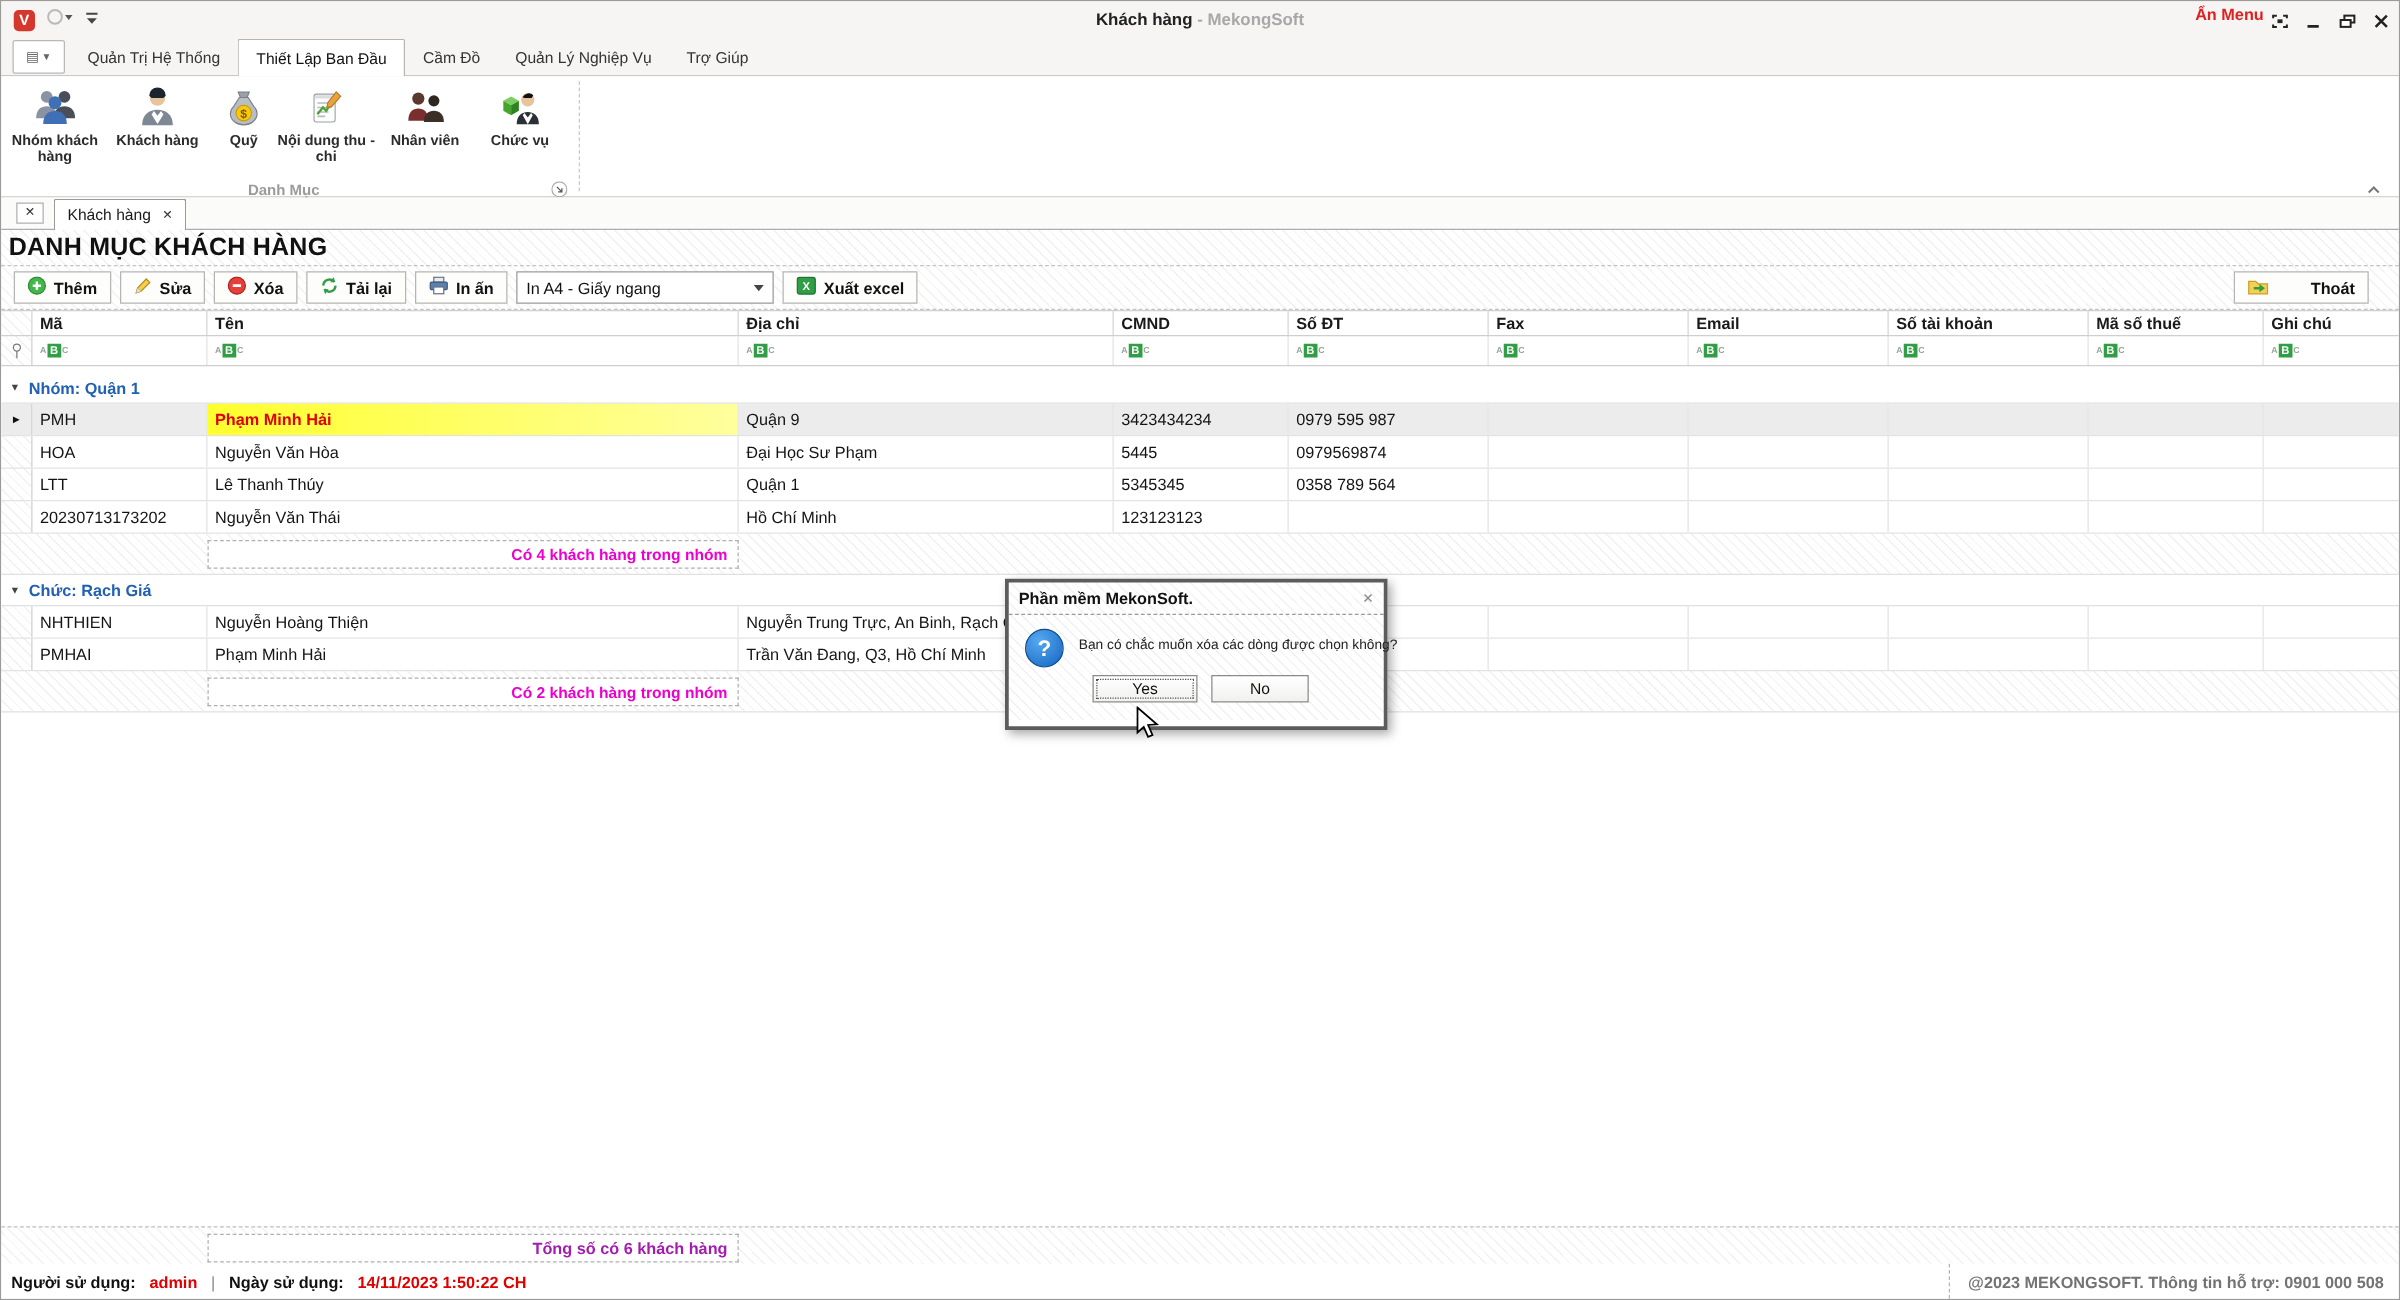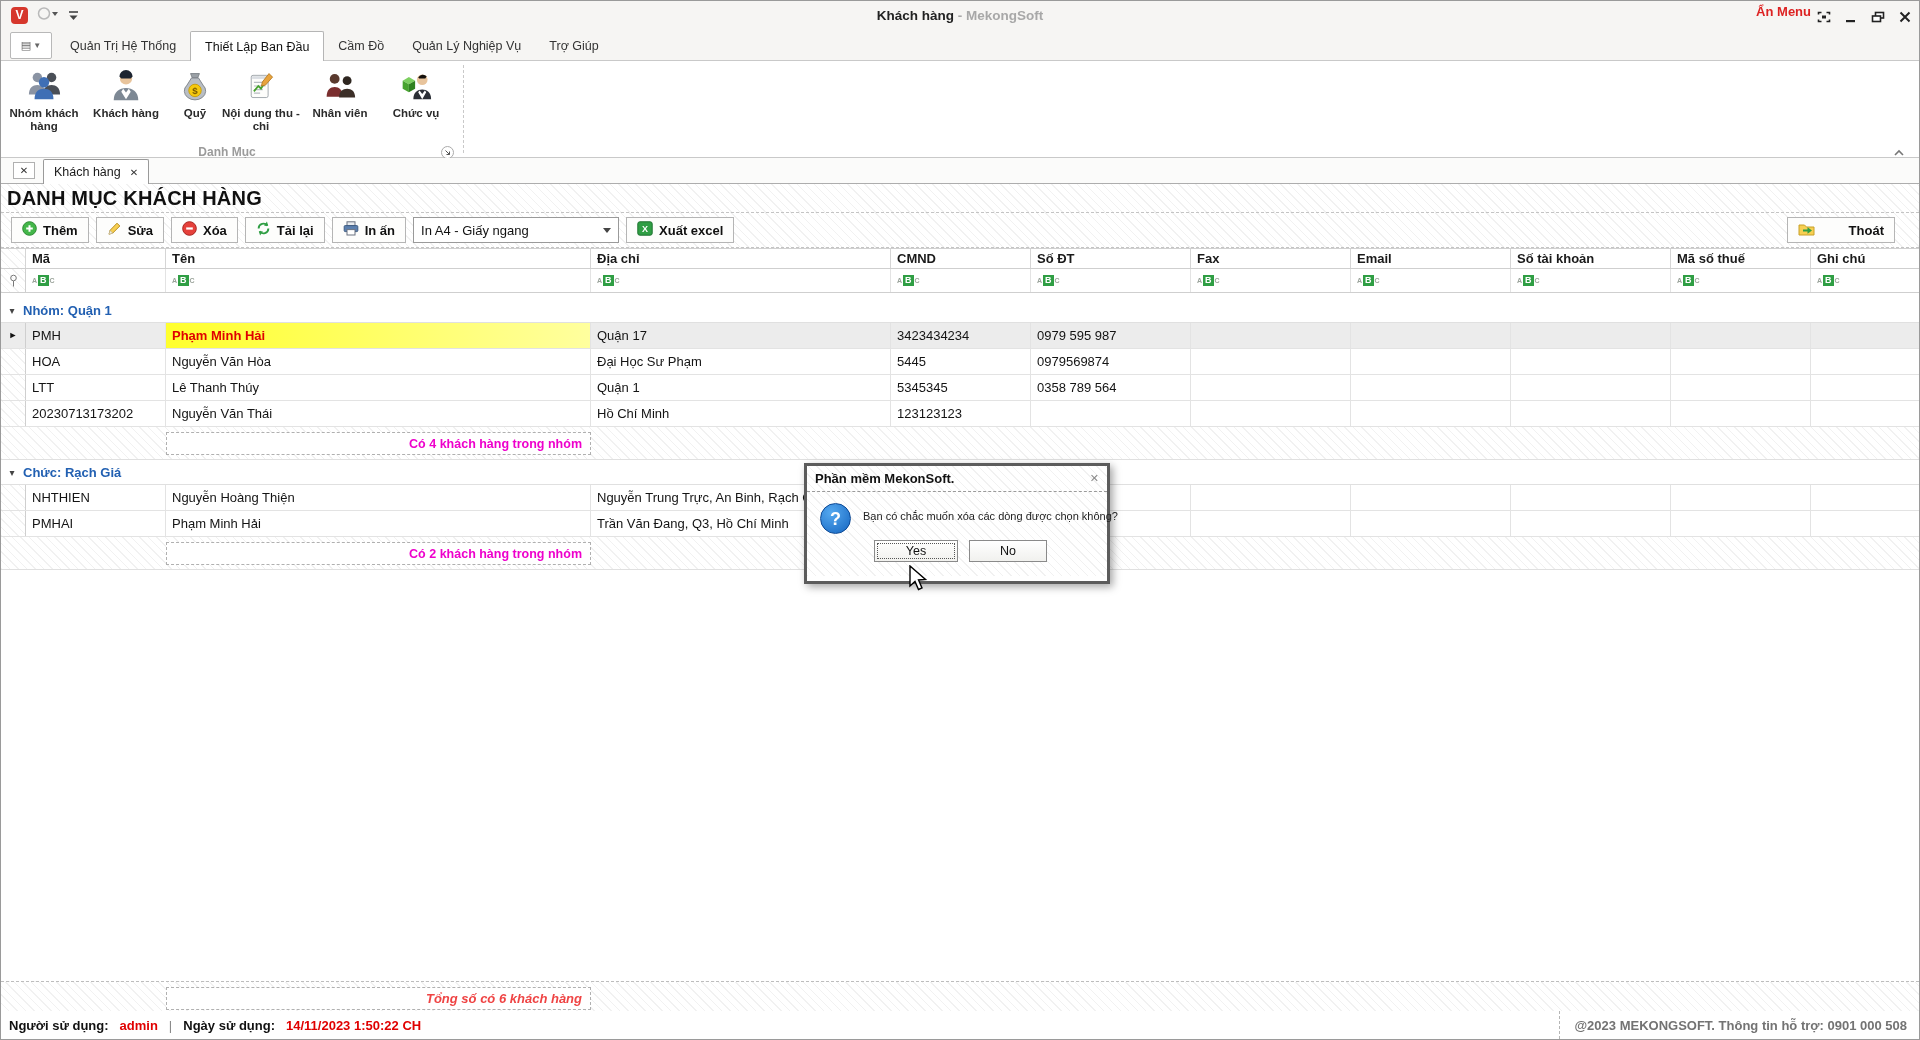--- a/index.html
+++ b/index.html
@@ -95,21 +95,21 @@
   .grid-row.sel .gcell { background:#ececec; }
   .grid-row.sel .cell-ten { background:linear-gradient(90deg,#ffff2e,#ffff9e); color:#e00000; font-weight:bold; }
   .grid-row .ind-cell { background-image:repeating-linear-gradient(45deg, rgba(120,120,120,0.10) 0 1px, transparent 1px 6px); }
   .row-arrow { font-size:9px; color:#111; }
   .gfooter { height:33px; position:relative; border-bottom:1px solid #e0e0e0; }
   .gf-box { position:absolute; left:165px; top:5px; width:425px; height:23px; border:1px dashed #b0b0b0;
     background:#fff; display:flex; align-items:center; justify-content:flex-end; padding-right:8px; }
   .gf-text { font-size:12.5px; font-weight:bold; color:#ee00cc; }
   .grid-empty { flex:1; background:#fff; }
   .total-row { height:32px; position:relative; border-top:1px dashed #bdbdbd; border-bottom:1px dashed #bdbdbd; }
-  .total-row .gf-text { color:#ef4444; font-size:13px;font-style:italic; }
+  .total-row .gf-text { color:#a21caf; font-size:13px; }
 
   
   .statusbar { position:absolute; bottom:0; left:0; width:100%; height:28px; background:#fff;
     display:flex; align-items:center; font-size:13px; }
   .sb-left { display:flex; align-items:center; gap:11px; padding-left:8px; }
   .sb-label { font-weight:bold; color:#111; }
   .sb-red { font-weight:bold; color:#e00000; }
   .sb-sep { color:#888; }
   .sb-right { margin-left:auto; display:flex; align-items:center; height:100%; }
   .sb-div { border-left:1px dashed #b5b5b5; height:100%; margin-right:14px; }
@@ -457,21 +457,21 @@
           <div class="grow group-row">
             <span class="tri">▾</span>
             <span class="glabel">Nhóm: Quận 1</span>
           </div>
           <div class="grow grid-row sel">
             <div class="gcell w-ind ind-cell">
               <span class="row-arrow">►</span>
             </div>
             <div class="gcell w0 cell-ma">PMH</div>
             <div class="gcell w1 cell-ten">Phạm Minh Hải</div>
-            <div class="gcell w2 cell-dia_chi">Quận 17</div>
+            <div class="gcell w2 cell-dia_chi">Quận 9</div>
             <div class="gcell w3 cell-cmnd">3423434234</div>
             <div class="gcell w4 cell-so_dt">0979 595 987</div>
             <div class="gcell w5 cell-fax"></div>
             <div class="gcell w6 cell-email"></div>
             <div class="gcell w7 cell-so_tai_khoan"></div>
             <div class="gcell w8 cell-ma_so_thue"></div>
             <div class="gcell w9 cell-ghi_chu"></div>
           </div>
           <div class="grow grid-row">
             <div class="gcell w-ind ind-cell"></div>

